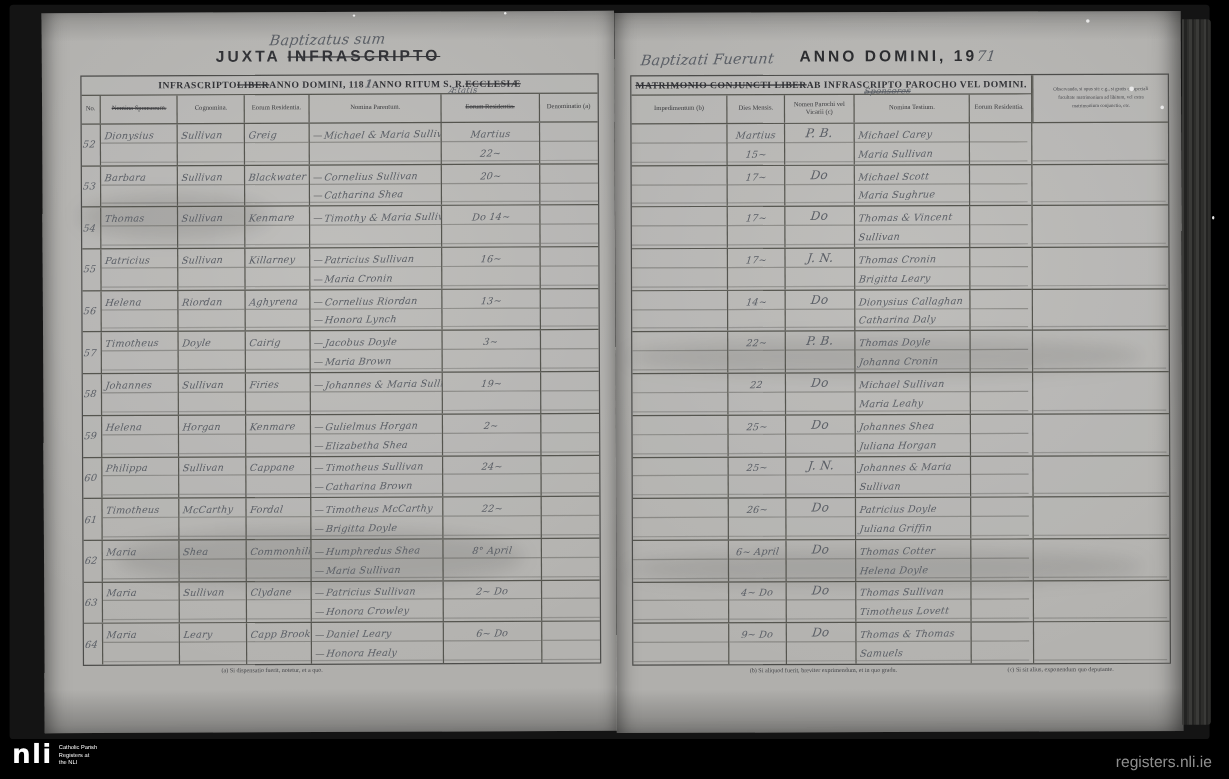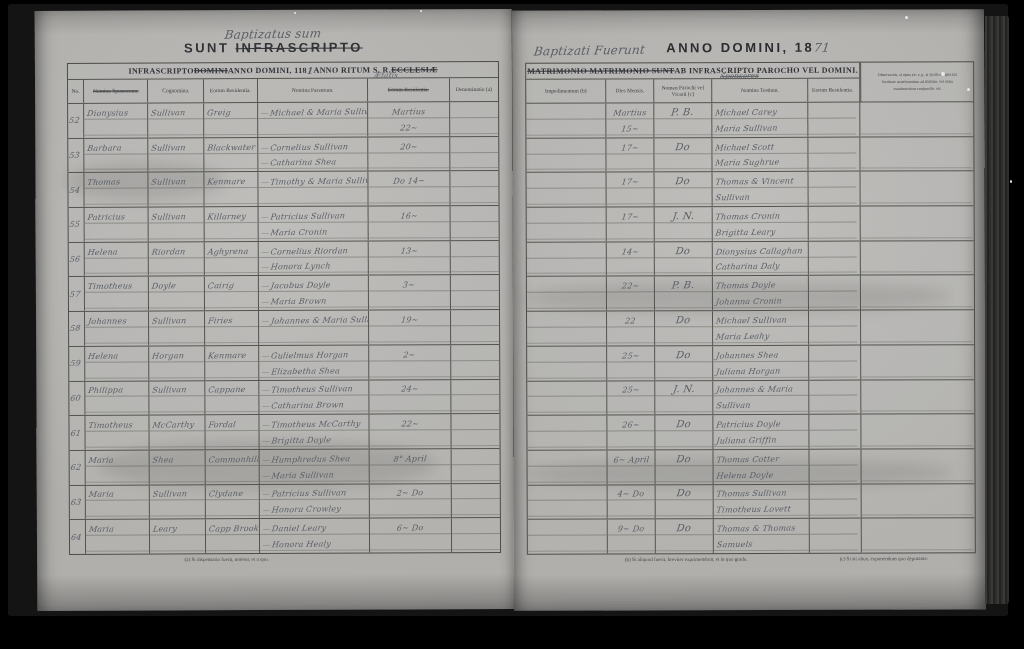--- a/index.html
+++ b/index.html
@@ -79,27 +79,27 @@
   <div id="book">
 
     <div class="page" id="left-page">
       <div class="stain" style="left:30px;top:150px;width:160px;height:40px;"></div>
       <div class="stain" style="left:60px;top:430px;width:340px;height:50px;"></div>
 
       <div class="page-head" style="top:14px;">
         <span class="hw hw-annot">Baptizatus sum</span>
       </div>
       <div class="page-head" style="top:28px;">
-        <span class="big-title" id="left-title"><span class="pr">SUNT </span><span class="pr strike">INFRASCRIPTO</span></span>
+        <span class="big-title" id="left-title"><span class="pr">JUXTA </span><span class="pr strike">INFRASCRIPTO</span></span>
       </div>
 
       <div class="reg-table" style="left:32px;top:52px;width:430px;height:490px;">
         <div class="thead1 pr" id="left-table-title">
             <span class="pr">INFRASCRIPTO </span>
-            <span class="pr strike">DOMINI</span>
+            <span class="pr strike">LIBER</span>
             <span class="pr"> ANNO DOMINI, 118</span>
             <span class="hw" style="font-size: 9px;">1</span>
             <span class="pr">  ANNO RITUM S. R. </span>
             <span class="pr strike">ECCLESIÆ</span>
           </div>
         <div class="thead2" id="left-cols">
             <div class="th" style="width: 16px; flex: 0 0 auto;">
               <span class="lbl">No.</span>
             </div>
             <div class="th" style="width: 64px; flex: 0 0 auto;">
@@ -695,27 +695,27 @@
     </div>
 
     <div class="page" id="right-page">
       <div class="stain" style="left:10px;top:270px;width:430px;height:34px;"></div>
       <div class="stain" style="left:10px;top:448px;width:430px;height:30px;"></div>
 
       <div style="position:absolute;left:22px;top:30px;">
         <span class="hw hw-annot">Baptizati Fuerunt</span>
       </div>
       <div class="page-head" style="top:28px;">
-        <span class="big-title">ANNO DOMINI, 18</span><span class="hw" style="font-size:12px;">71</span>
+        <span class="big-title">ANNO DOMINI, 19</span><span class="hw" style="font-size:12px;">71</span>
       </div>
 
       <div class="reg-table" style="left:13px;top:52px;width:447px;height:490px;flex-direction:row;">
         <div style="flex:1;display:flex;flex-direction:column;min-width:0;">
           <div class="thead1 pr" id="right-table-title">
-              <span class="pr strike">MATRIMONIO MATRIMONIO SUNT</span>
+              <span class="pr strike">MATRIMONIO CONJUNCTI LIBER</span>
               <span class="pr"> AB INFRASCRIPTO PAROCHO VEL DOMINI.</span>
             </div>
           <div class="thead2" id="right-cols">
               <div class="th" style="width: 80px; flex: 0 0 auto;">
                 <span class="lbl">Impedimentum (b)</span>
               </div>
               <div class="th" style="width: 48px; flex: 0 0 auto;">
                 <span class="lbl">Dies Mensis.</span>
               </div>
               <div class="th" style="width: 58px; flex: 0 0 auto;">
@@ -1207,13 +1207,24 @@
     <div id="page-edges"></div>
 
     <div class="speck" style="left:933px;top:68px;width:4px;height:4px;"></div>
     <div class="speck" style="left:959px;top:84px;width:3px;height:3px;"></div>
     <div class="speck" style="left:897px;top:12px;width:3px;height:3px;"></div>
     <div class="speck" style="left:286px;top:8px;width:2px;height:2px;"></div>
     <div class="speck" style="left:412px;top:6px;width:2px;height:2px;"></div>
     <div class="speck" style="left:1002px;top:176px;width:2px;height:3px;"></div>
   </div>
 
+  <div id="footer-bar">
+    <div id="nli-logo">
+      <span id="nli-glyph">nli</span>
+      <span id="nli-text">
+        <span>Catholic Parish</span>
+        <span>Registers at</span>
+        <span>the NLI</span>
+      </span>
+    </div>
+    <div id="watermark">registers.nli.ie</div>
+  </div>
 </div>
 
 </body></html>

